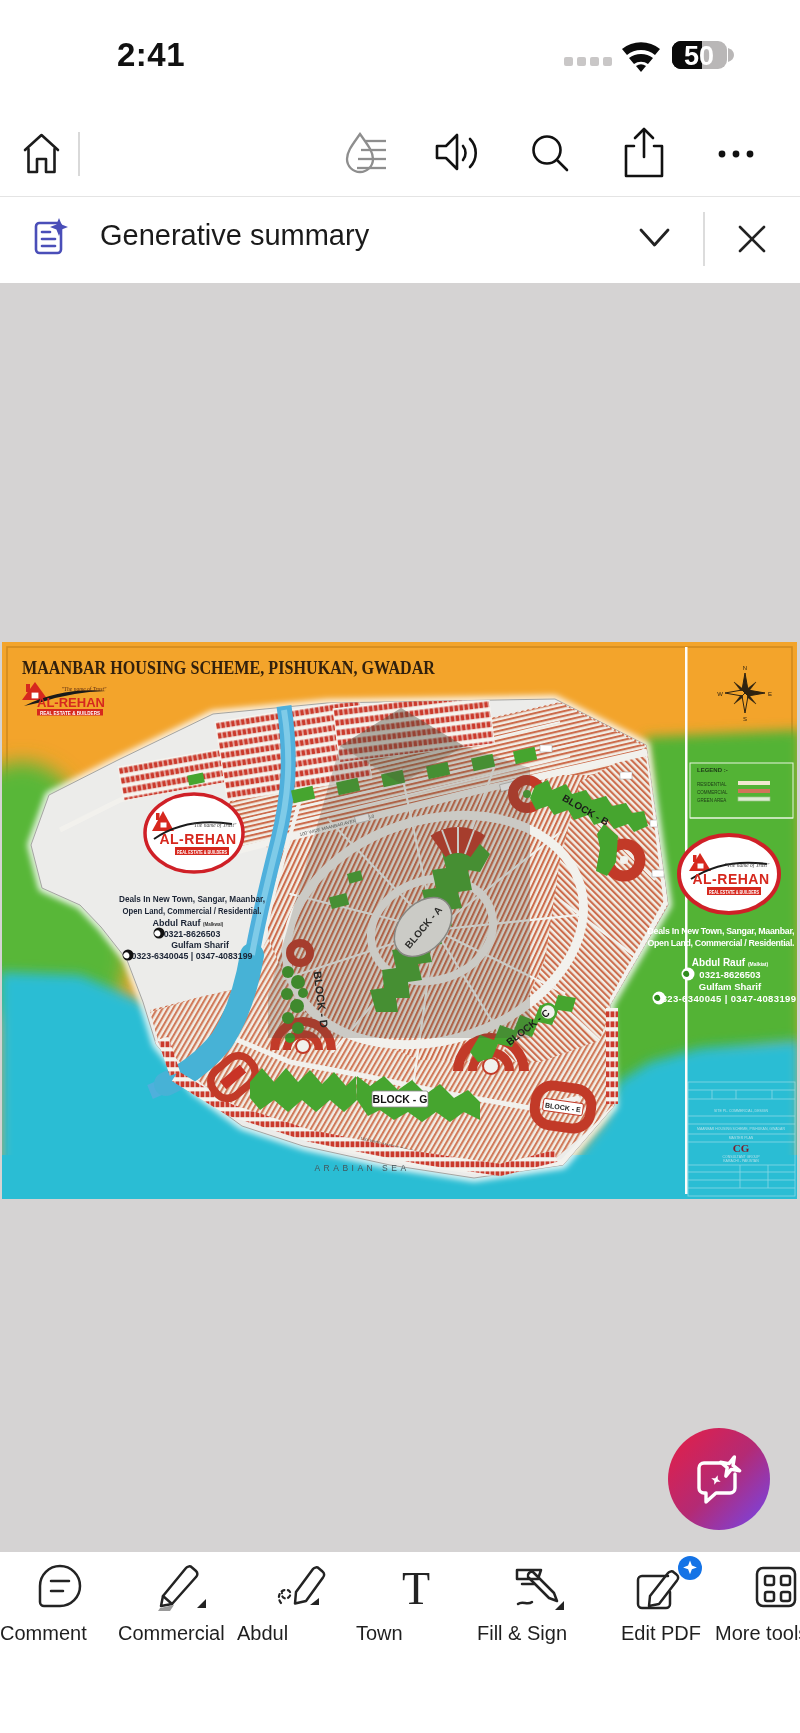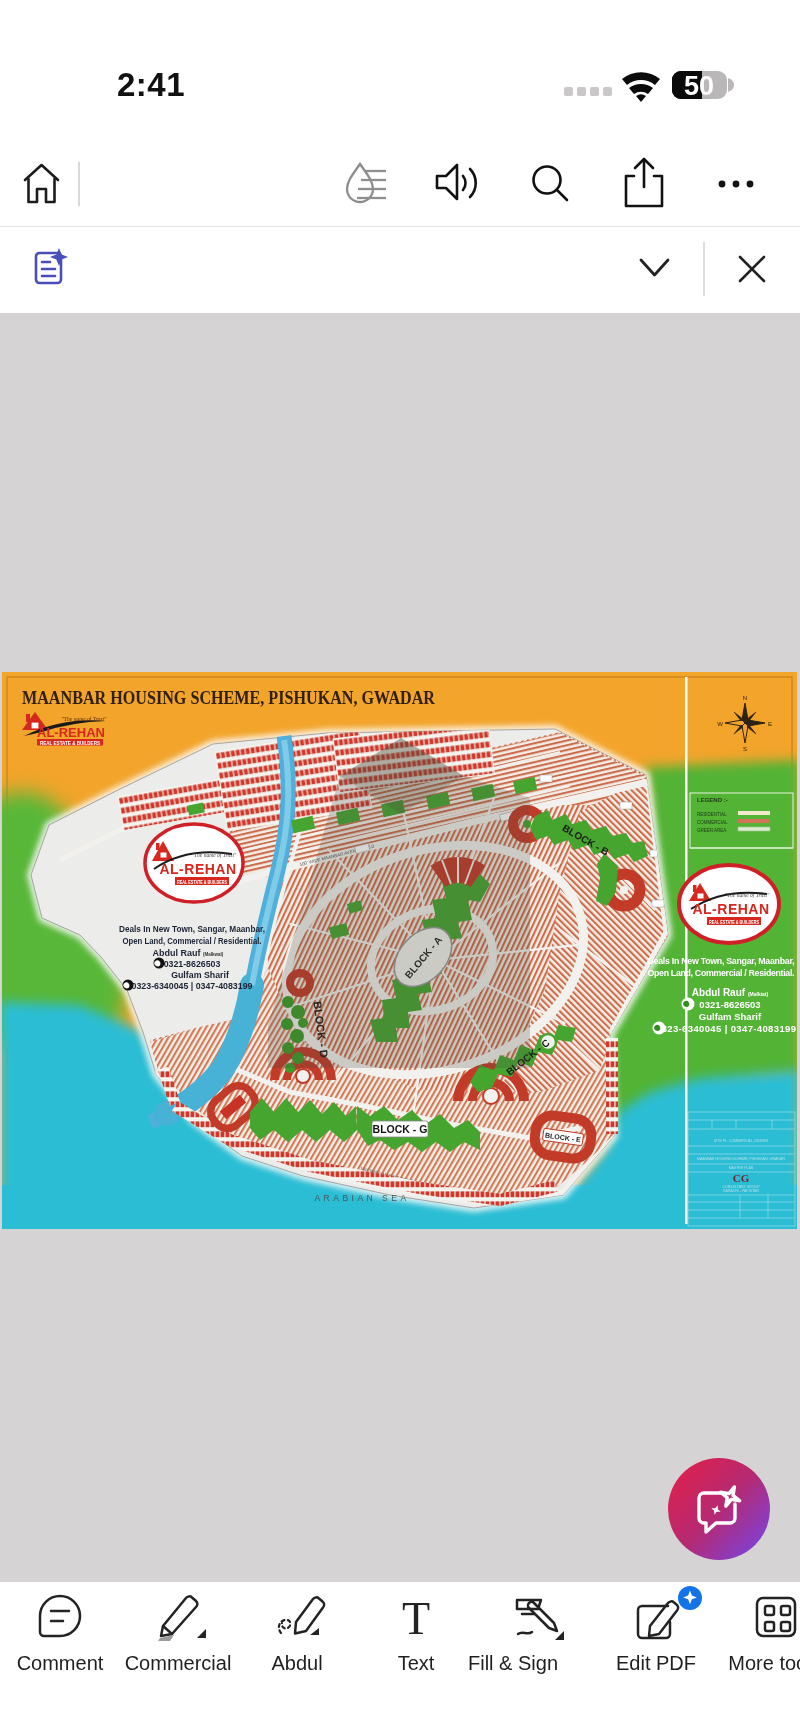--- a/index.html
+++ b/index.html
@@ -1,22 +1,22 @@
 <!DOCTYPE html>
 <html><head>
 <meta charset="utf-8">
 <style>
 * { margin:0; padding:0; box-sizing:border-box; }
 html,body { width:800px; height:1733px; background:#fff; font-family:"Liberation Sans", sans-serif; overflow:hidden; }
 .abs { position:absolute; }
-#root { position:relative; width:800px; height:1228px;margin-top:30px; }
+#root { position:relative; width:800px; height:1228px; }
 #graybg { position:absolute; left:0; top:283px; width:800px; height:1269px; background:#d5d3d3; }
 #time { position:absolute; left:117px; top:36px; font-size:33px; font-weight:700; color:#111; letter-spacing:0.5px; }
 #botbar { position:absolute; left:0; top:1552px; width:800px; height:181px; background:#fff; }
-.tool { position:absolute; top:1622px; width:120px; text-align:center; }
+.tool { position:absolute; top:1622px; width:120px; }
 .tool .lbl { font-size:20px; color:#1f1f1f; }
 </style>
 </head>
 <body>
 <div id="root">
 
   <div id="time">2:41</div>
 
   <svg class="abs" style="left:540px;top:20px" width="220" height="70" viewBox="0 0 220 70">
 
@@ -98,20 +98,21 @@
     <path d="M641 34 l13.5 15 l13.5 -15" stroke="#222" stroke-width="2.8" fill="none" stroke-linecap="round" stroke-linejoin="round"></path>
 
     <line x1="704" y1="16" x2="704" y2="70" stroke="#dcdcdc" stroke-width="2"></line>
 
     <g stroke="#222" stroke-width="2.6" stroke-linecap="round">
       <line x1="740" y1="31" x2="764" y2="55"></line>
       <line x1="764" y1="31" x2="740" y2="55"></line>
     </g>
   </svg>
 
+  <div class="abs" style="left:100px;top:219px;font-size:29px;color:#1a1a1a;">Generative summary</div>
 
   <div id="graybg"></div>
 
   <svg id="map" class="abs" style="left:2px;top:642px" width="795" height="557" viewBox="2 642 795 557">
     <defs>
       <filter id="blur6" x="-30%" y="-30%" width="160%" height="160%">
           <feGaussianBlur stdDeviation="6"></feGaussianBlur>
         </filter>
       <filter id="blur10" x="-30%" y="-30%" width="160%" height="160%">
           <feGaussianBlur stdDeviation="10"></feGaussianBlur>
@@ -534,24 +535,24 @@
   <div class="tool" style="left:0px">
       <div class="lbl">Comment</div>
     </div>
   <div class="tool" style="left:118px">
       <div class="lbl">Commercial</div>
     </div>
   <div class="tool" style="left:237px">
       <div class="lbl">Abdul</div>
     </div>
   <div class="tool" style="left:356px">
-      <div class="lbl">Text</div>
-    </div>
-  <div class="tool" style="left:453px">
+      <div class="lbl">Town</div>
+    </div>
+  <div class="tool" style="left:477px">
       <div class="lbl">Fill &amp; Sign</div>
     </div>
-  <div class="tool" style="left:596px">
+  <div class="tool" style="left:621px">
       <div class="lbl">Edit PDF</div>
     </div>
   <div class="tool" style="left:715px">
       <div class="lbl">More tools</div>
     </div>
 </div>
 
 </body></html>

